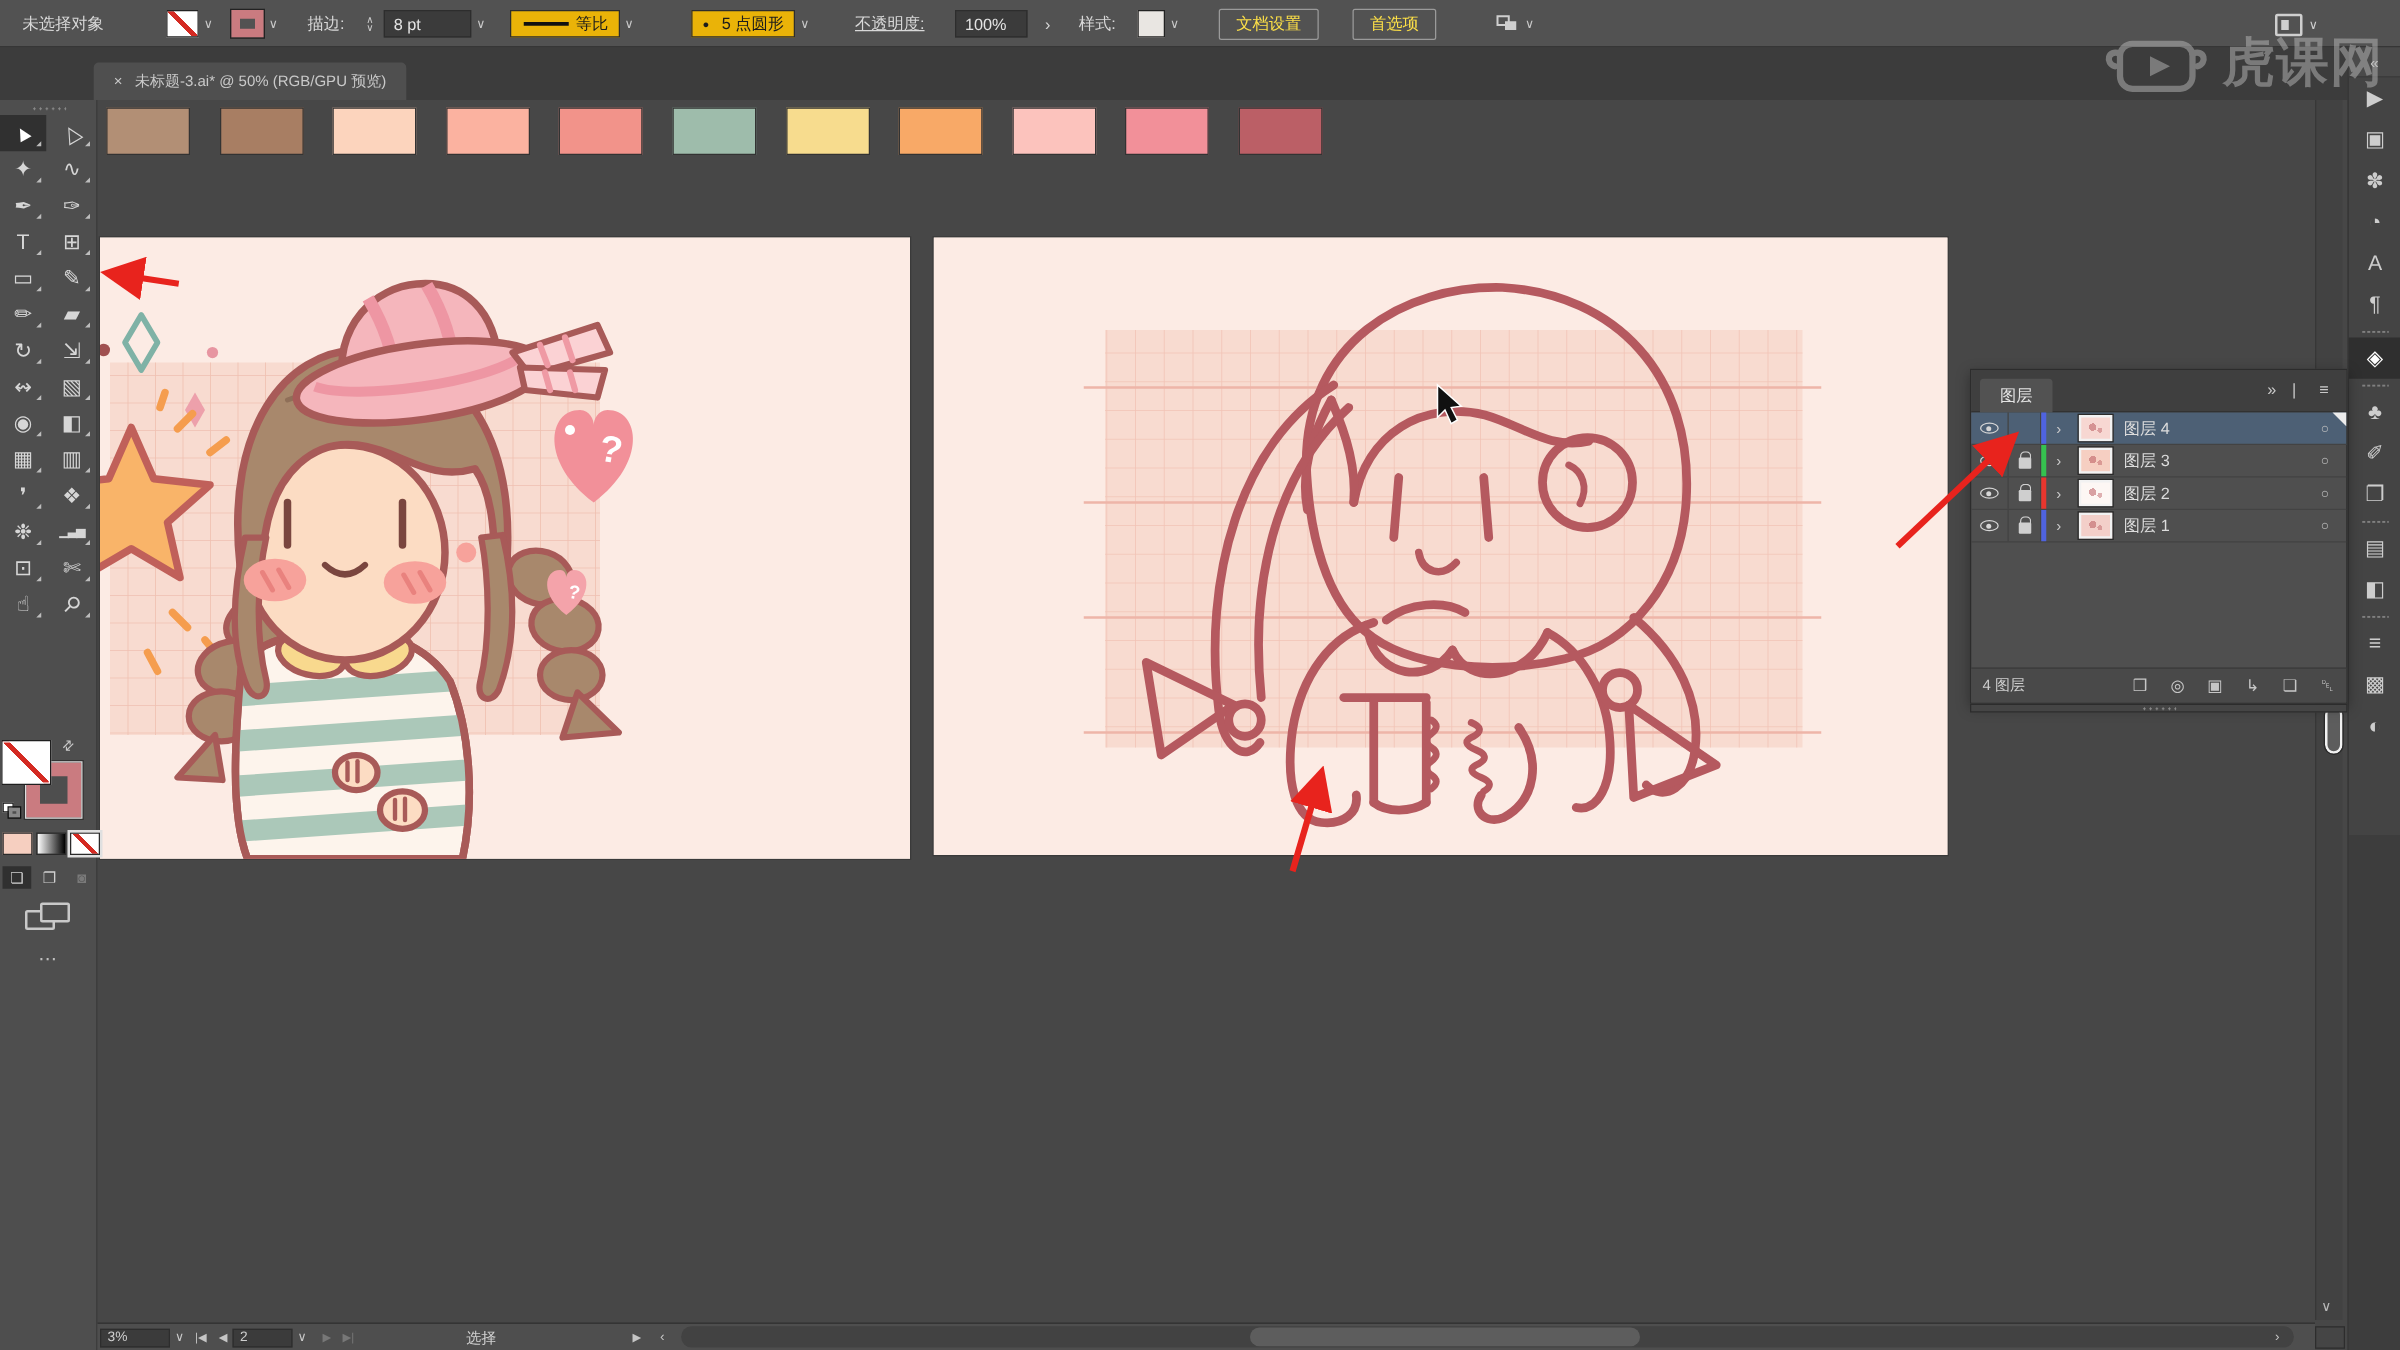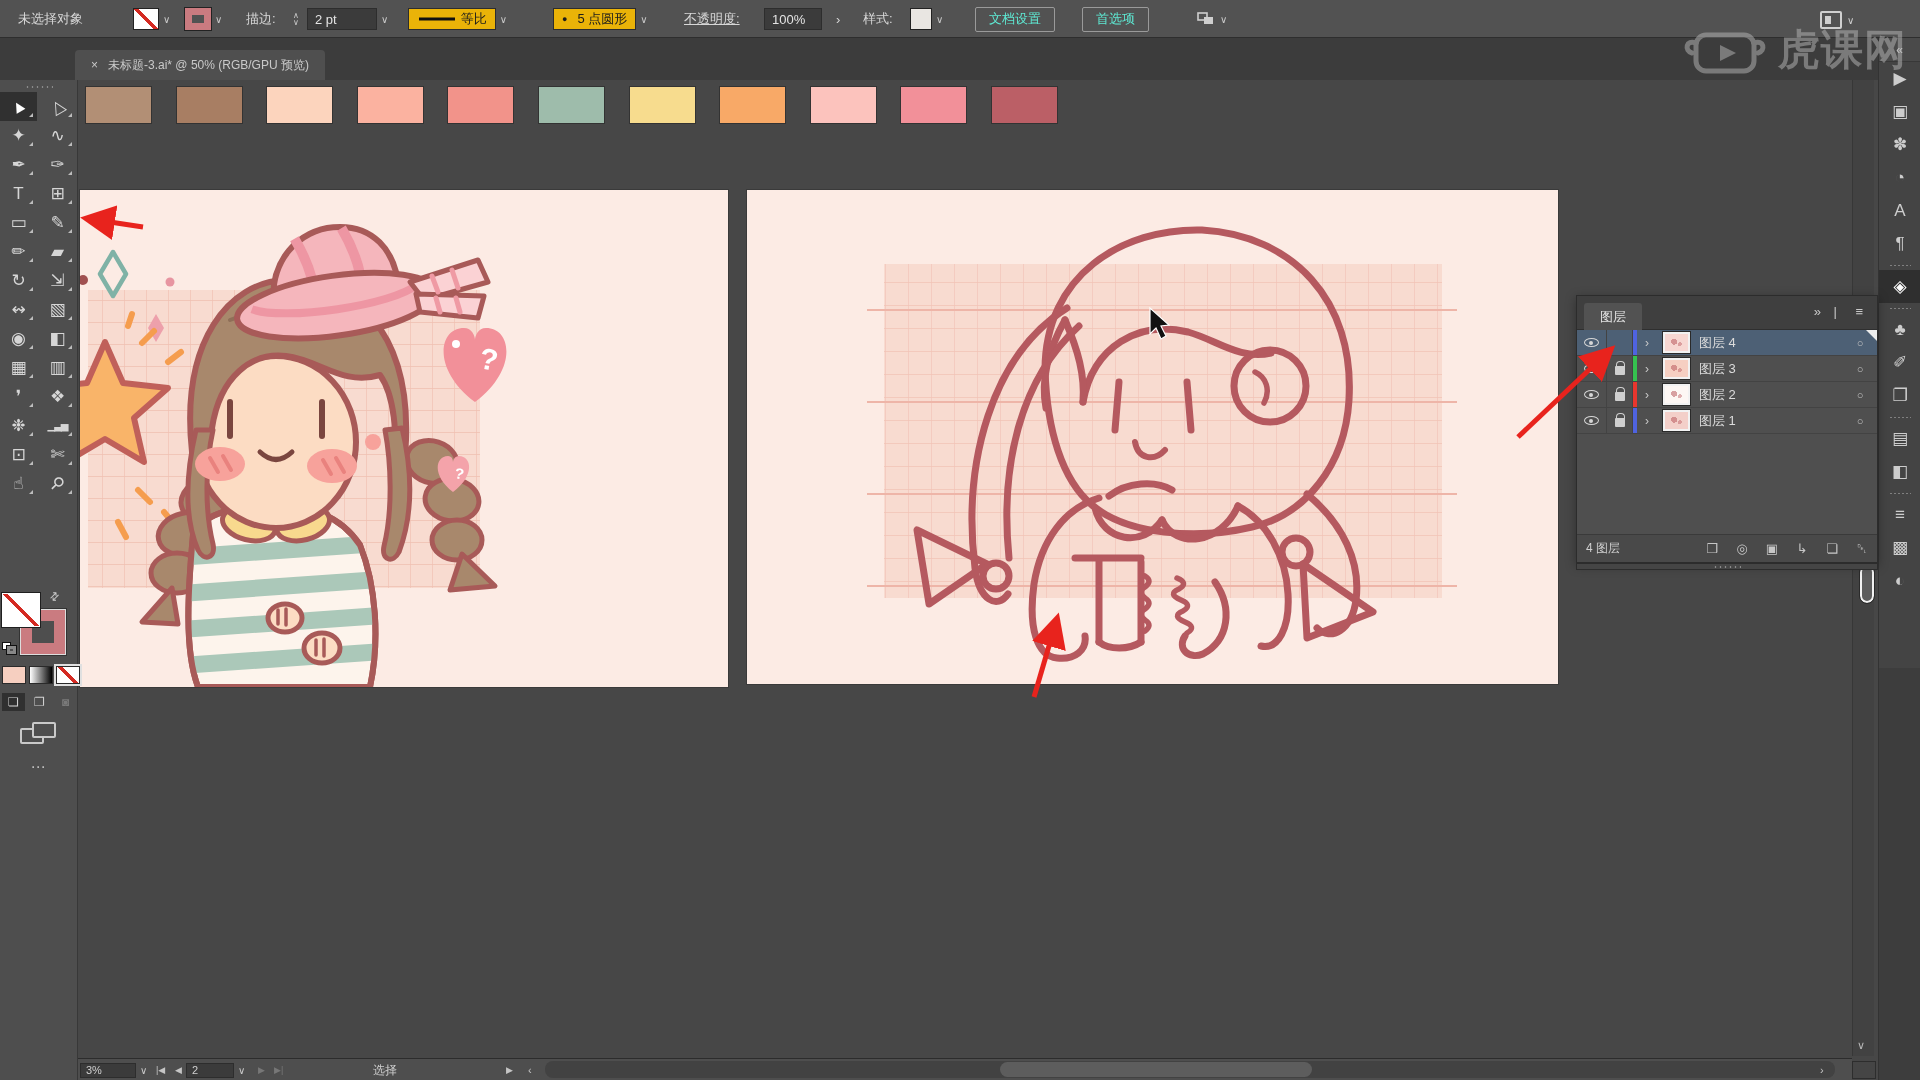--- a/index.html
+++ b/index.html
@@ -8,21 +8,21 @@
 
   
   #control-bar { position:absolute; left:0; top:0; width:1920px; height:38px;
     background:#525252; border-bottom:1px solid #2e2e2e; color:#d8d8d8; font-size:13px; z-index:40;}
   #control-bar .item{ position:absolute; top:0; height:38px; display:flex; align-items:center;}
   .chev{ color:#c9c9c9; font-size:10px; margin-left:4px;}
   .valbox{ background:#3b3b3b; border:1px solid #2d2d2d; color:#e3e3e3; height:22px;
     display:flex; align-items:center; padding:0 7px; font-size:13px;}
   .litebox{ background:#eab308; color:#1c1c1c; height:22px; display:flex; align-items:center;
     padding:0 8px; font-size:13px; border:1px solid #2d2d2d;}
-  .cbtn{ border:1px solid #9a9a9a; border-radius:2px; color:#5eead4; height:25px;
+  .cbtn{ border:1px solid #9a9a9a; border-radius:2px; color:#fde047; height:25px;
     display:flex; align-items:center; padding:0 13px; font-size:13px; background:transparent;}
   .underline{ text-decoration:underline;}
   .fill-swatch{ width:26px; height:22px; background:#fff; border:1px solid #222;
     background-image:linear-gradient(45deg,transparent 44%,#d42a22 44%,#d42a22 56%,transparent 56%);}
   .stroke-swatch{ width:26px; height:22px; border:7px solid #ca7b80; outline:1px solid #222; background:#525252;}
   .mini-swatch{ width:22px; height:22px; background:#e9e6e2; border:1px solid #222;}
   .stepper{ display:flex; flex-direction:column; font-size:8px; line-height:7px; color:#ccc; margin-right:4px;}
 
   
   #tab-bar{ position:absolute; left:0; top:38px; width:1920px; height:42px; background:#3c3c3c; z-index:30;}
@@ -171,21 +171,21 @@
     <span class="chev">∨</span>
   </div>
   <div class="item" style="left:246px">描边:</div>
   <div class="item" style="left:293px">
     <span class="stepper">
         <span>∧</span>
         <span>∨</span>
       </span>
   </div>
   <div class="item" style="left:307px">
-    <span class="valbox" style="width:70px">2 pt</span>
+    <span class="valbox" style="width:70px">8 pt</span>
     <span class="chev">∨</span>
   </div>
   <div class="item" style="left:408px">
     <span class="litebox"><svg width="40" height="8">
           <line x1="2" y1="4" x2="38" y2="4" stroke="#111" stroke-width="3"></line>
         </svg>&nbsp;<span>等比</span></span>
     <span class="chev">∨</span>
   </div>
   <div class="item" style="left:553px">
     <span class="litebox">

